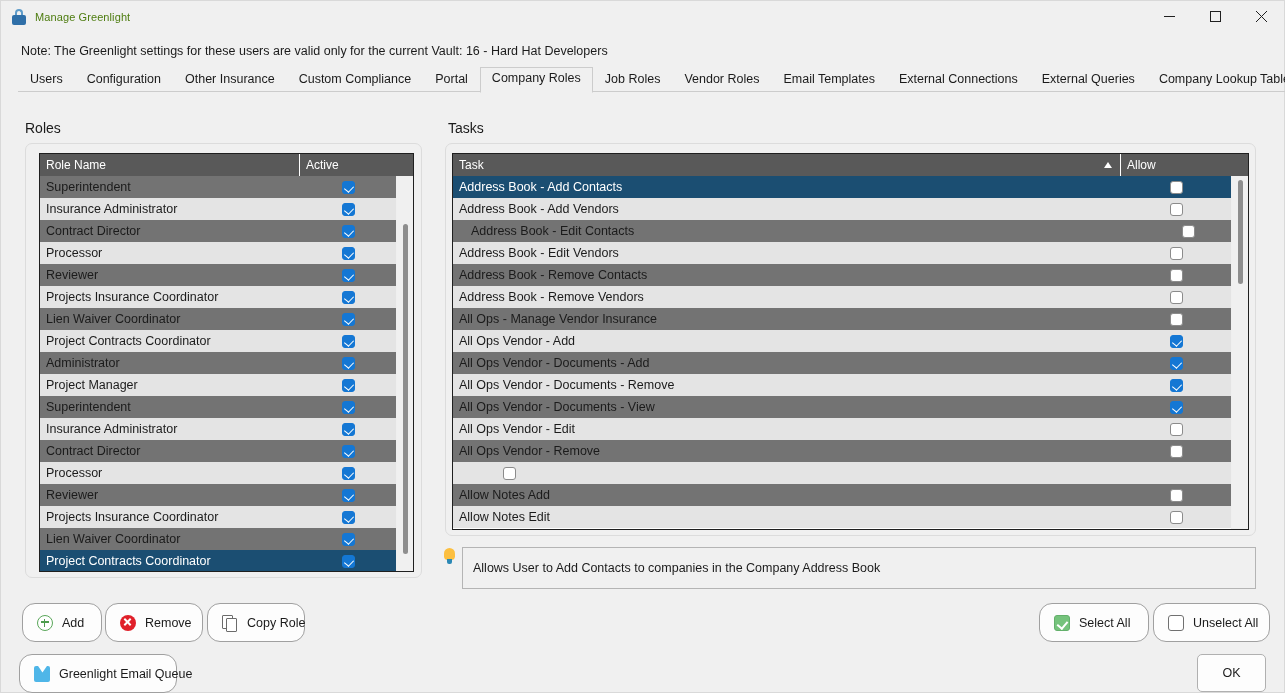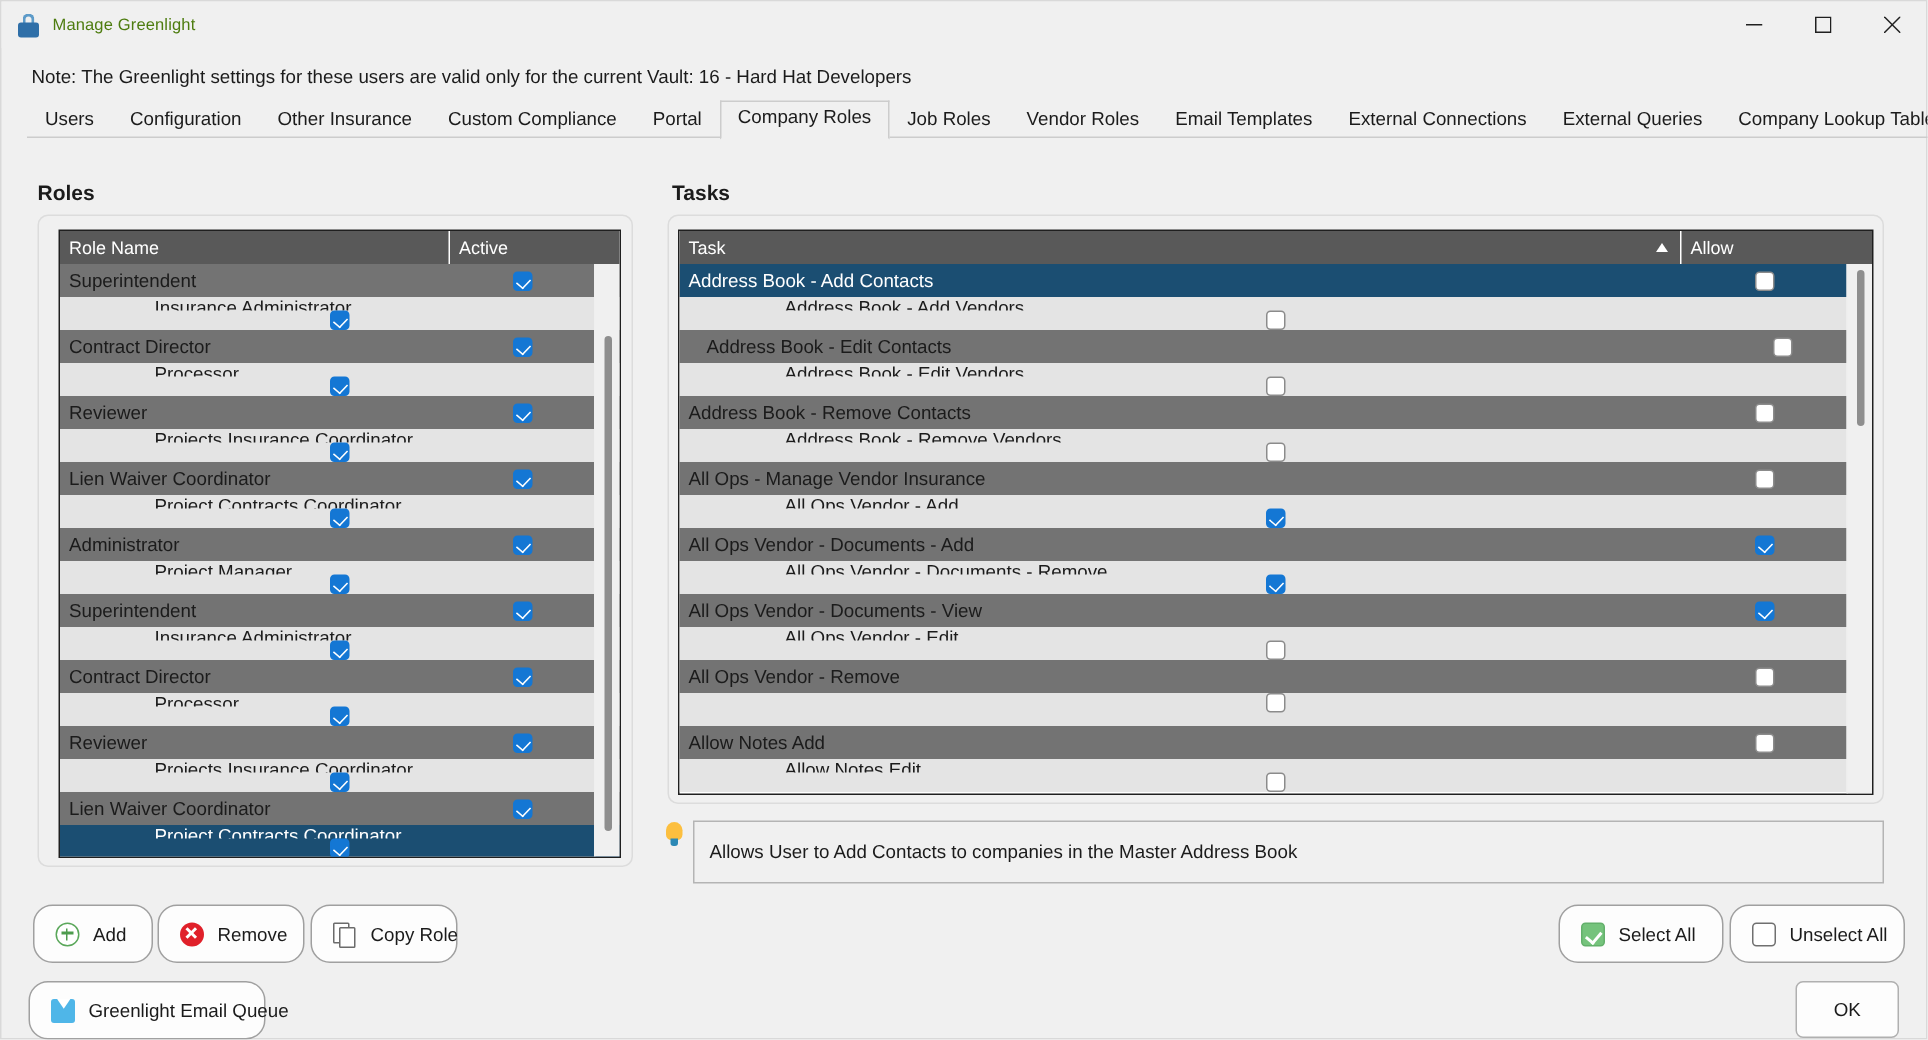--- a/index.html
+++ b/index.html
@@ -70,21 +70,21 @@
     background: #f0f0f0;
     border: 1px solid #ccc;
     border-bottom: 1px solid #f0f0f0;
     margin-bottom: -1px;
     padding-bottom: 6px;
   }
 
   
   .section-title {
     position: absolute;
-    font-size: 14px; font-weight: bold; color: #1b1b1b;
+    font-size: 14px; font-weight: normal; color: #1b1b1b;
   }
   #roles-title { left: 24px; top: 119px; }
   #tasks-title { left: 447px; top: 119px; }
 
   
   .groupbox {
     position: absolute;
     border: 1px solid #dcdcdc;
     border-radius: 7px;
     background: #f0f0f0;
@@ -117,21 +117,21 @@
   }
   .grid-head .hcell.sep { border-left: 1px solid #fff; }
 
   .grid-body { position: relative; }
   .row {
     display: flex;
     height: 22px; align-items: center;
     font-size: 12.5px; color: #1b1b1b;
     background: #737373;
   }
-  .row.alt { background: #e4e4e4; flex-direction: column; }
+  .row.alt { background: #e4e4e4; }
   .row.selected { background: #1b4e72; color: #fff; }
   .row .cell-name {
     padding-left: 6px;
     white-space: nowrap; overflow: hidden;
   }
   .row .cell-chk {
     display: flex; align-items: center; justify-content: center;
   }
 
   
@@ -618,21 +618,21 @@
       </div>
     <div class="vscroll">
       <div class="vthumb" style="top:4px;height:104px;"></div>
     </div>
   </div>
 
   <div id="hint-bulb">
       <span class="bulb"></span>
     </div>
   <div id="hint-box">
-    <span id="hint-text">Allows User to Add Contacts to companies in the Master Address Book</span>
+    <span id="hint-text">Allows User to Add Contacts to companies in the Company Address Book</span>
   </div>
 
   <div class="btn" id="btn-add">
     <span class="bicon ic-plus-circle"></span>
     <span class="blabel">Add</span>
   </div>
   <div class="btn" id="btn-remove">
     <span class="bicon ic-x-circle"></span>
     <span class="blabel">Remove</span>
   </div>

